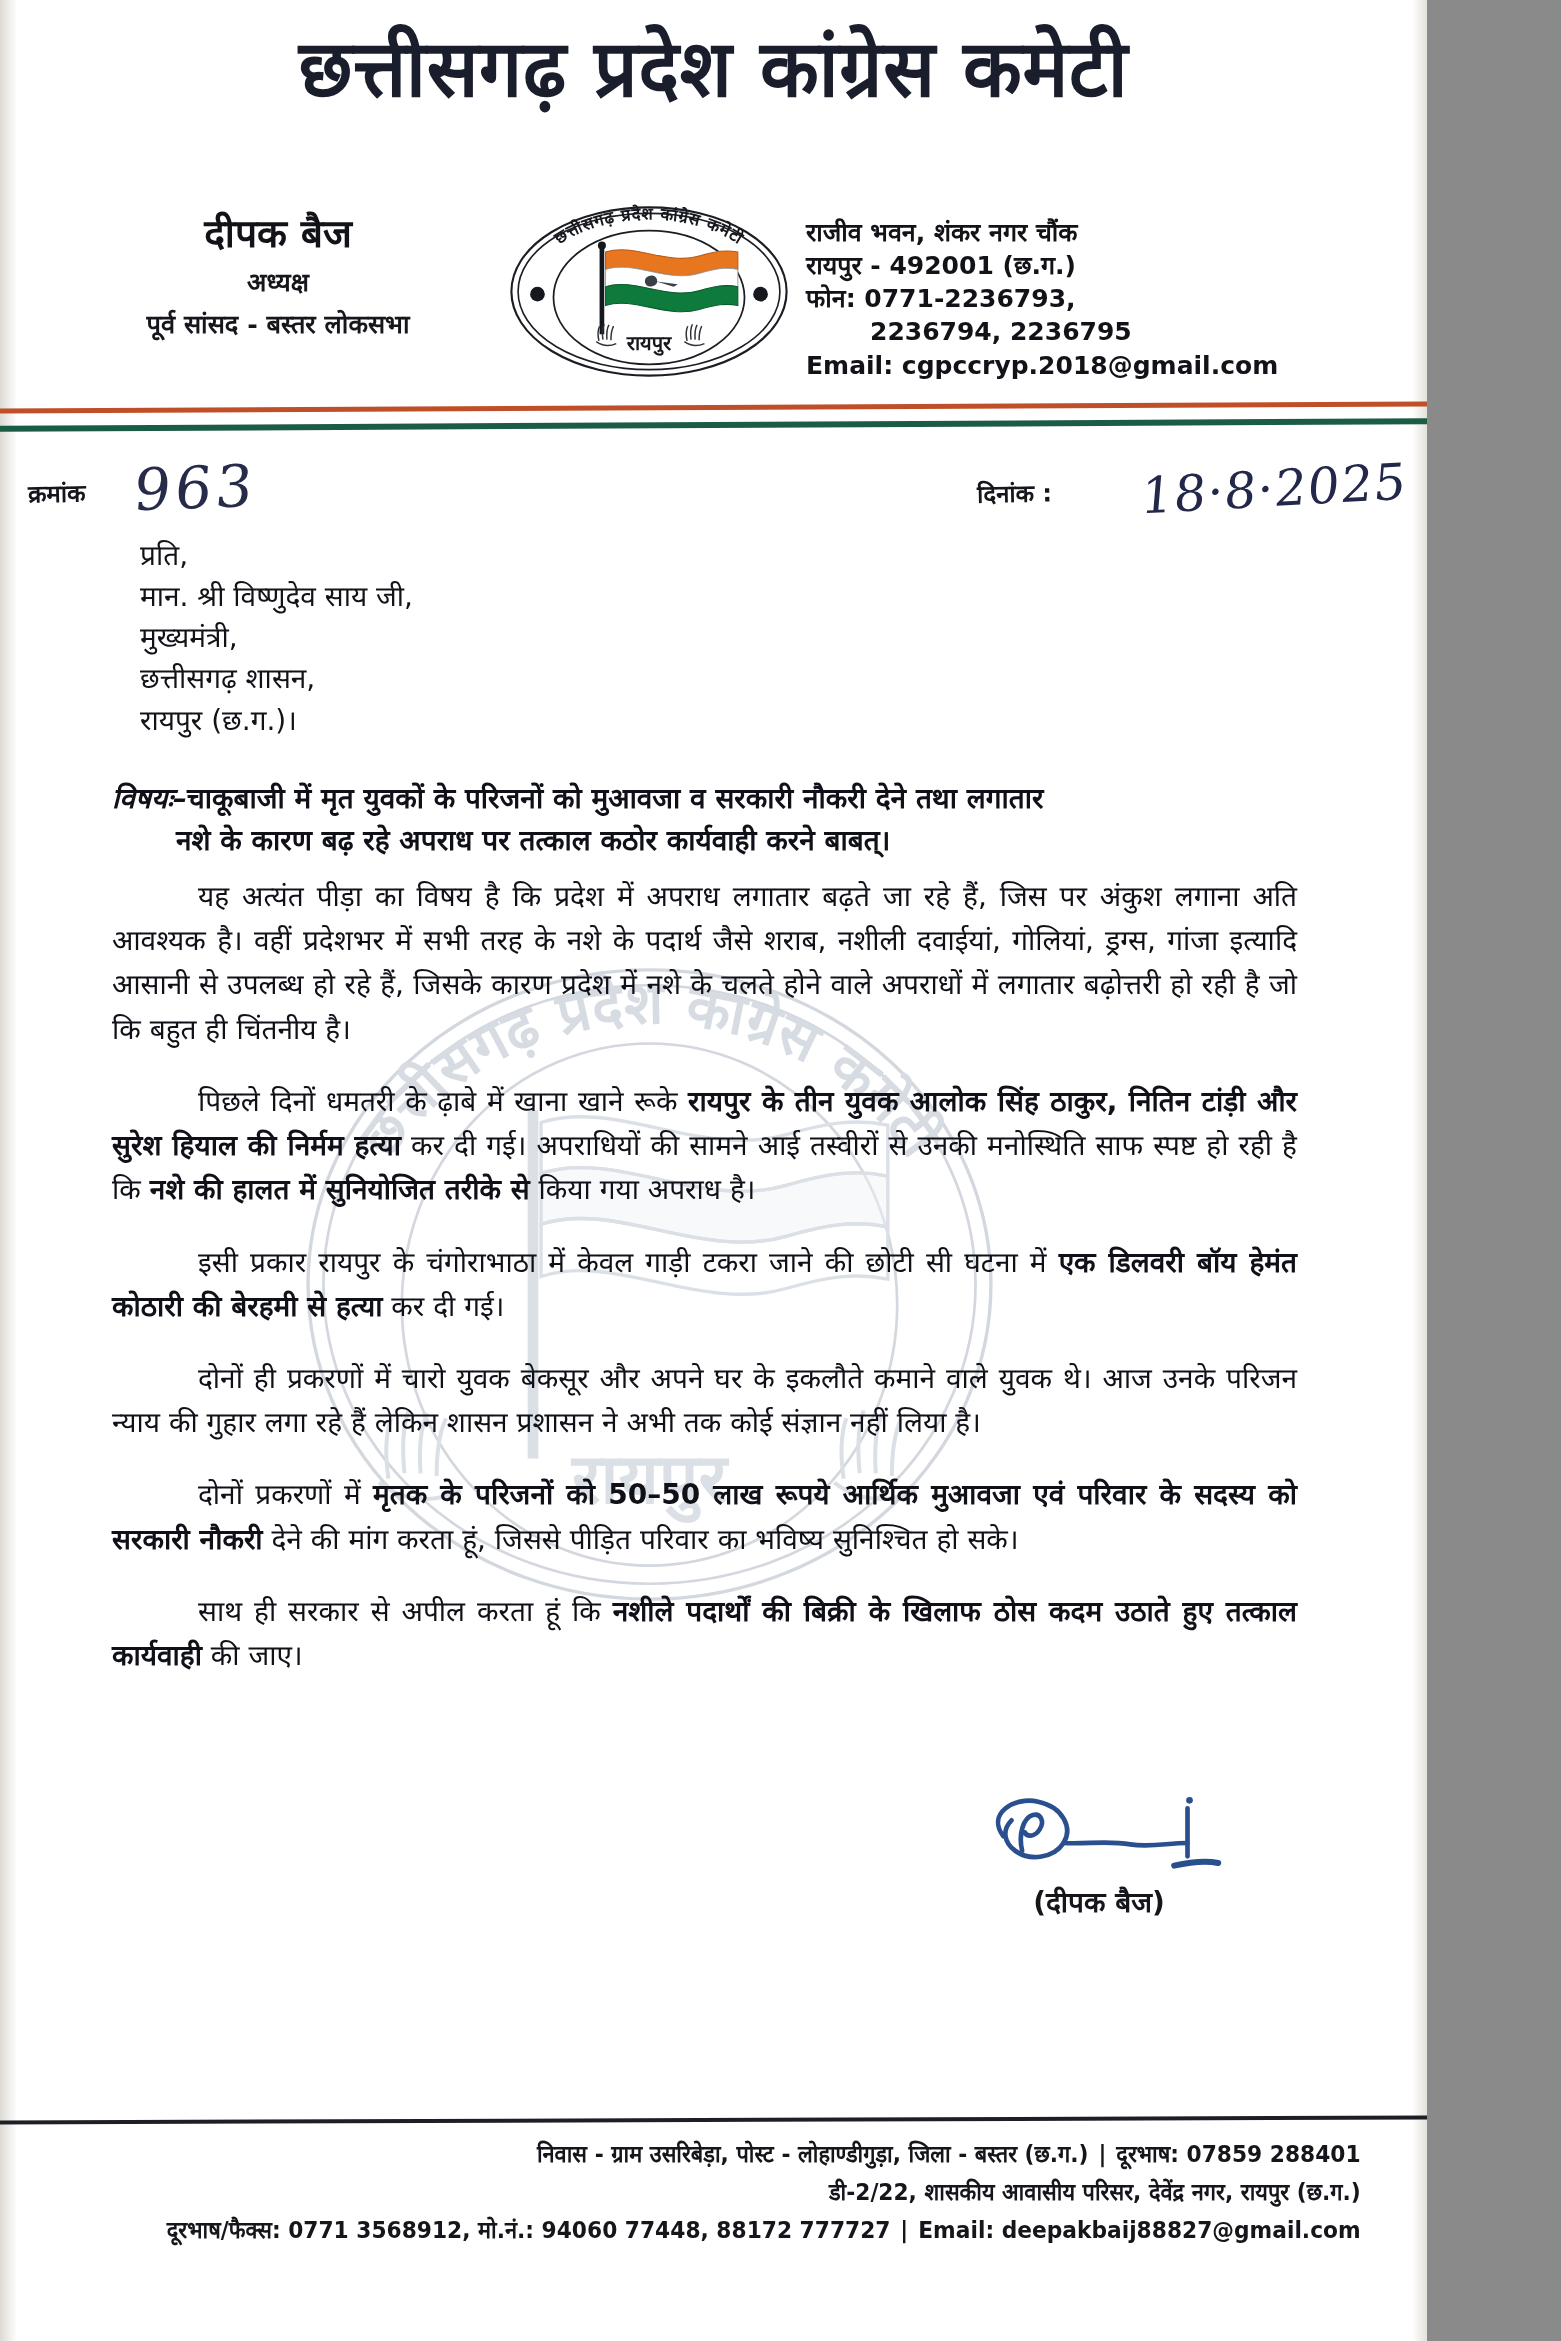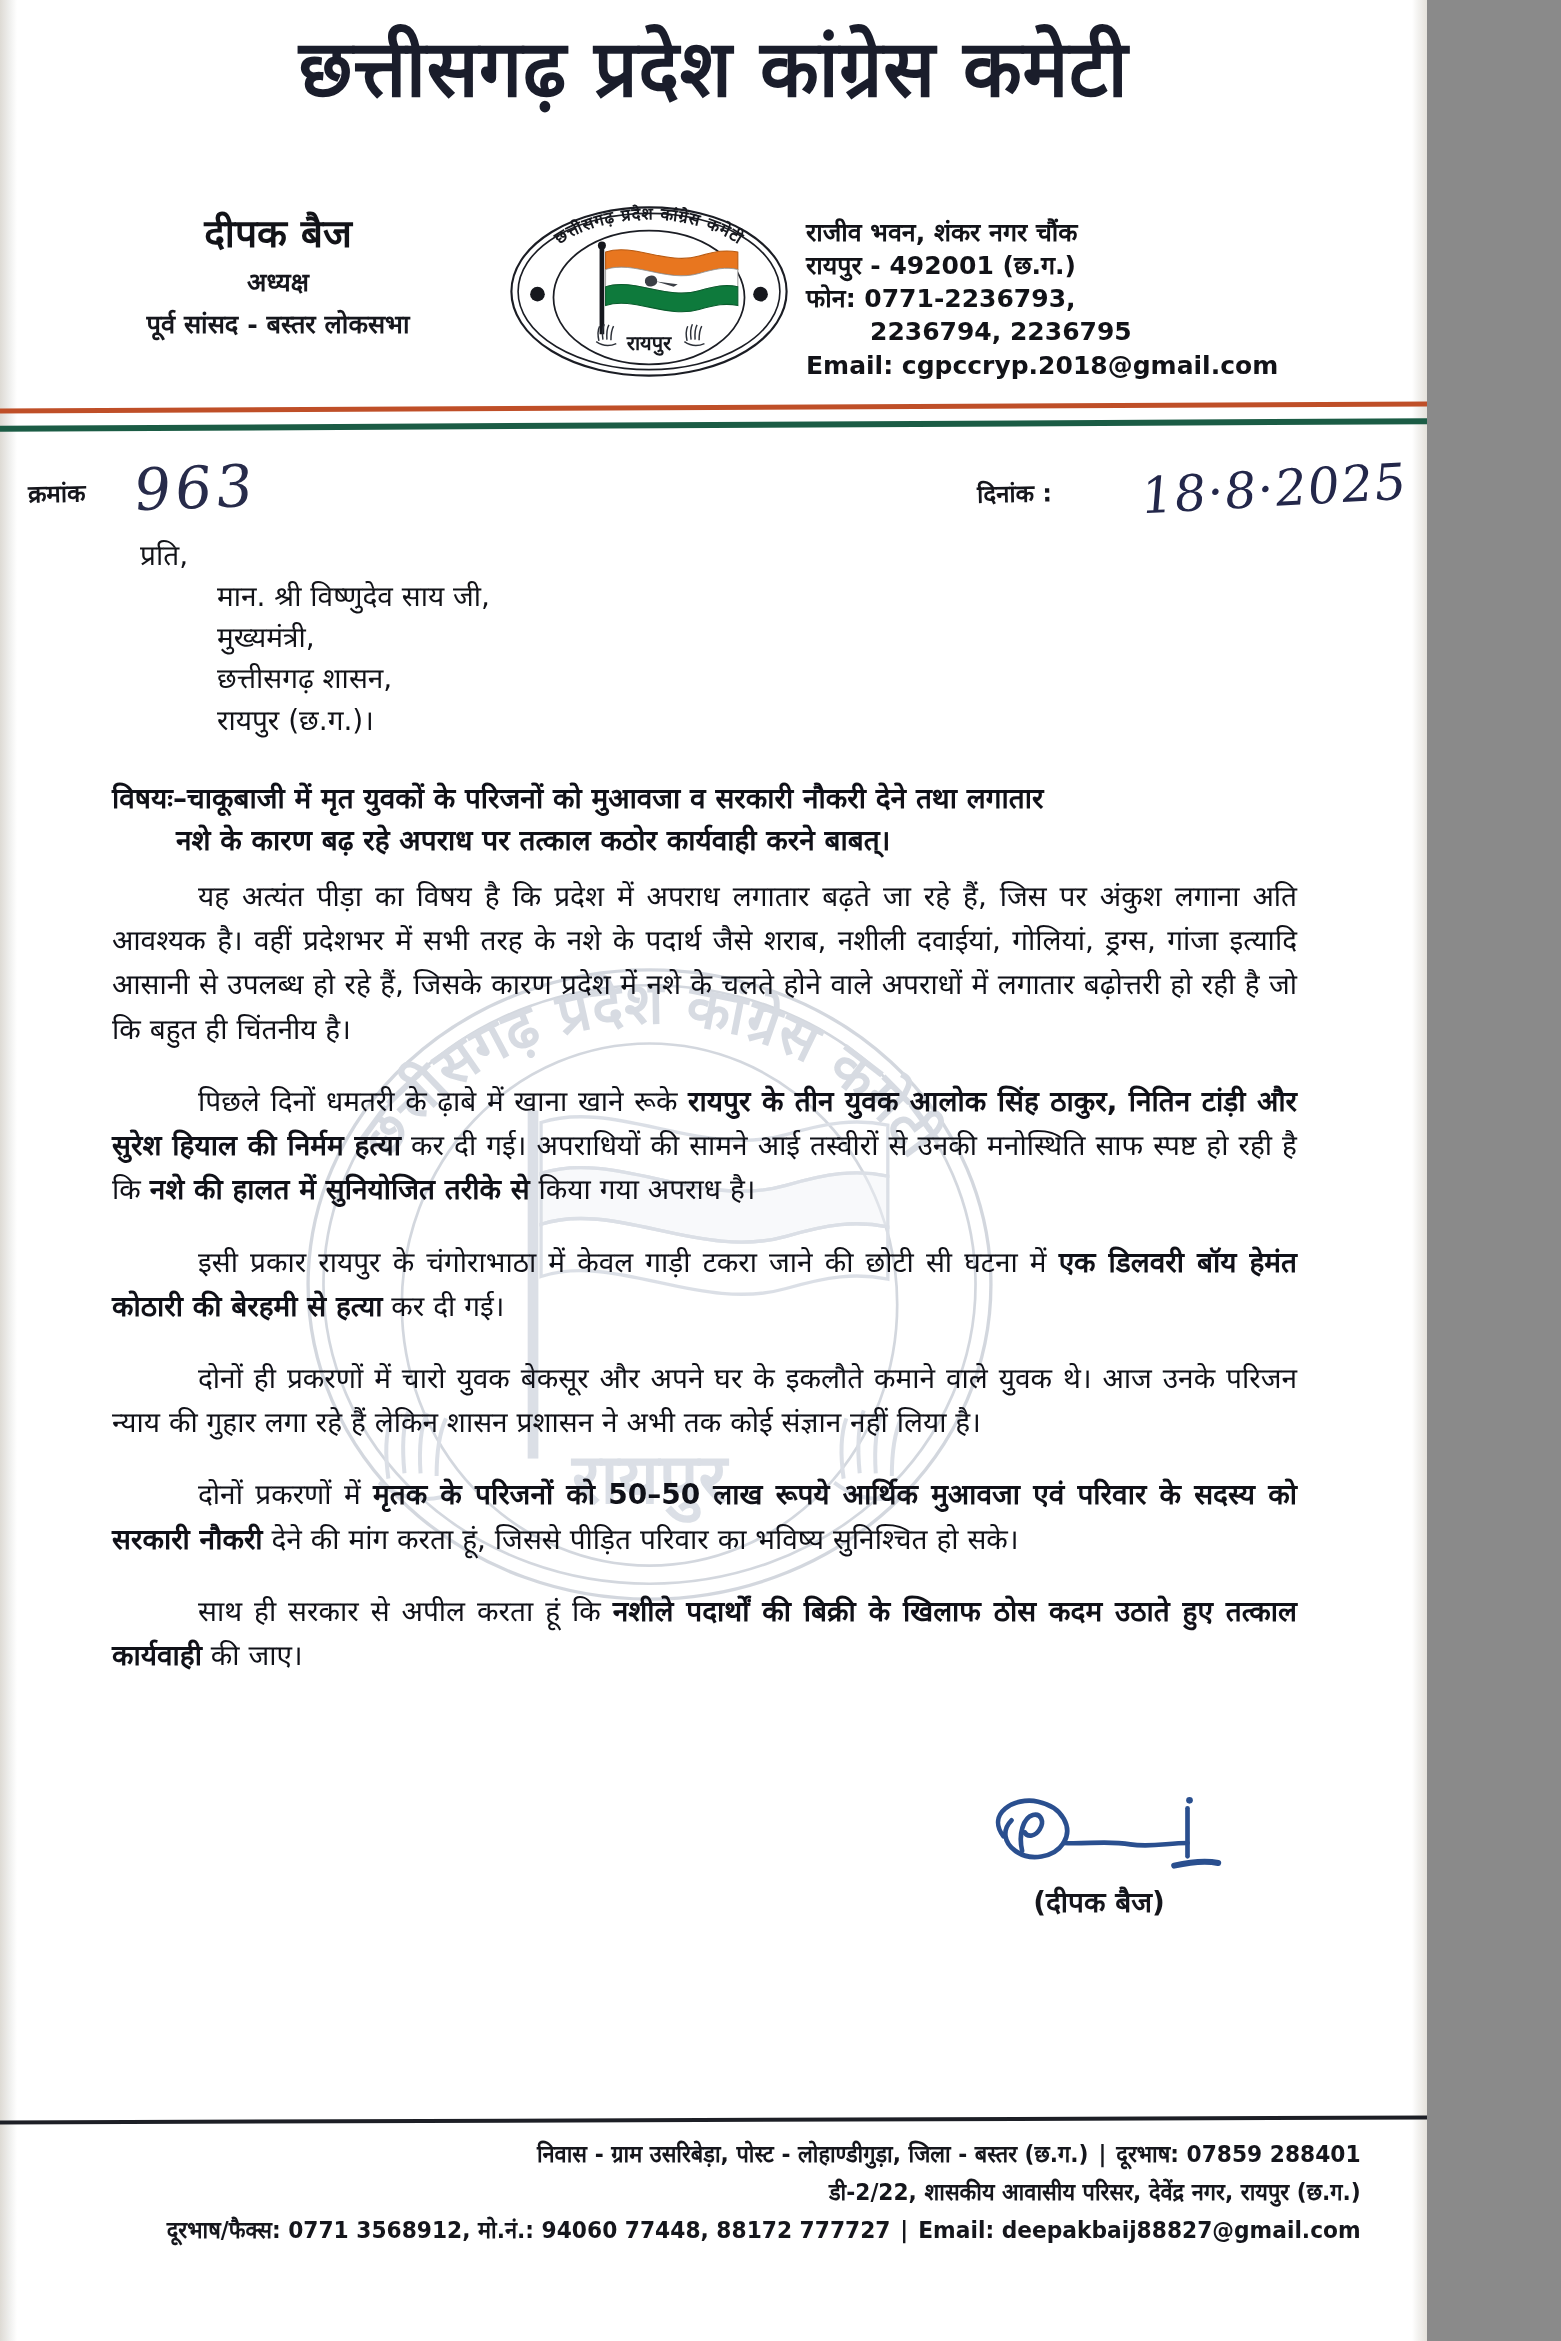--- a/index.html
+++ b/index.html
@@ -171,31 +171,31 @@
   }
 
   .to-block { margin-left: 28px; }
   .to-line {
     font-family: "DejaVu Sans", sans-serif;
     font-size: 28px;
     font-weight: 500;
     line-height: 1.47;
     color: #121318;
   }
-  .to-inner { margin-left: 77px; }
+  .to-inner { }
 
   .subject {
     margin-top: 37px;
     font-family: "DejaVu Sans", sans-serif;
     font-size: 28px;
     line-height: 1.52;
     color: #101118;
     text-align: justify;
   }
-  .subject .sub-label { font-weight: 700; }
+  .subject .sub-label { font-weight: 700; font-style: italic; }
   .subject .sub-body { font-weight: 700; }
   .subject-l2 { padding-left: 64px; }
 
   .para {
     margin-top: 12px;
     font-family: "DejaVu Sans", sans-serif;
     font-size: 28px;
     line-height: 1.58;
     text-align: justify;
     text-indent: 86px;

